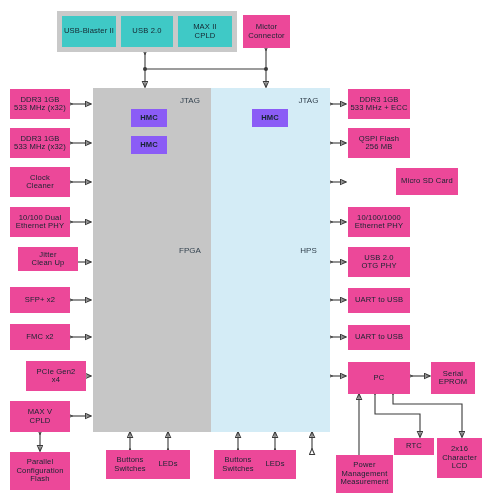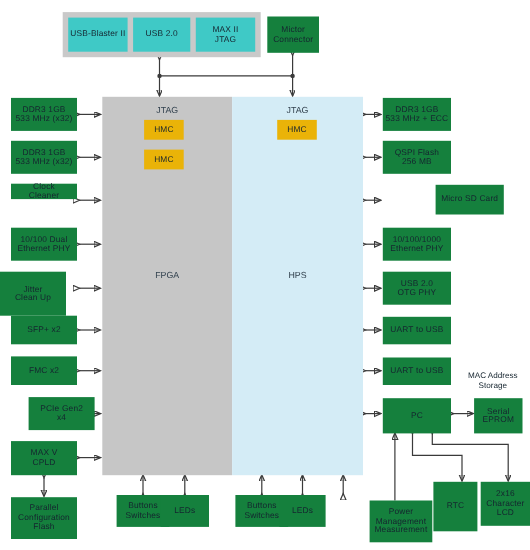--- a/index.html
+++ b/index.html
@@ -12,30 +12,31 @@
 
   
   .blk{
     position:absolute;box-sizing:border-box;
     display:flex;align-items:center;justify-content:center;
     text-align:center;line-height:1.12;
     font-size:7.6px;letter-spacing:.02em;
     white-space:pre-line;
     color:#15242f;
   }
-  .blue{background:#15803d;}
+  .blue{background:#ec4899;}
   .teal{background:#3fc9c6;}
-  .yellow{background:#eab308;}
+  .yellow{background:#8b5cf6;font-weight:bold;}
   .grayband{background:#c9c9c9;}
   .fpga{background:#c6c6c6;}
   .hps{background:#d4ecf6;}
 
   .region-label{
     position:absolute;font-size:8px;color:#33424f;
     text-align:center;
+    padding-left:38px;
   }
   .plain-label{
     position:absolute;font-size:7.4px;color:#15242f;
     text-align:center;line-height:1.15;white-space:pre-line;
   }
 
   svg#wires{position:absolute;left:0;top:0;width:482px;height:500px;overflow:visible;}
   svg#wires line,svg#wires path{stroke:#3a3a3a;stroke-width:1.1;fill:none;}
   .dot{fill:#3a3a3a;}
 </style>
@@ -90,21 +91,21 @@
     <line x1="359" y1="455" x2="359" y2="394" marker-end="url(#ah)"></line>
     <path d="M375,394 L375,414 L420,414 L420,437" marker-start="url(#ah)" marker-end="url(#ah)"></path>
     <path d="M393,394 L393,404 L462,404 L462,437" marker-start="url(#ah)" marker-end="url(#ah)"></path>
   </svg>
 
   <div class="blk grayband" style="left:57px;top:11px;width:180px;height:41px;"></div>
 
   <div class="blk teal" style="left:62px;top:16px;width:54px;height:31px;">USB-Blaster II</div>
   <div class="blk teal" style="left:121px;top:16px;width:52px;height:31px;">USB 2.0</div>
   <div class="blk teal" style="left:178px;top:16px;width:54px;height:31px;">MAX II
-JTAG</div>
+CPLD</div>
 
   <div class="blk blue" style="left:243px;top:15px;width:47px;height:33px;">Mictor
 Connector</div>
 
   <div class="blk fpga" style="left:93px;top:88px;width:118px;height:344px;"></div>
   <div class="blk hps" style="left:211px;top:88px;width:119px;height:344px;"></div>
 
   <div class="region-label" style="left:93px;top:96px;width:118px;">JTAG</div>
   <div class="region-label" style="left:211px;top:96px;width:119px;">JTAG</div>
 
@@ -112,25 +113,25 @@
   <div class="blk yellow" style="left:131px;top:136px;width:36px;height:18px;">HMC</div>
   <div class="blk yellow" style="left:252px;top:109px;width:36px;height:18px;">HMC</div>
 
   <div class="region-label" style="left:93px;top:246px;width:118px;">FPGA</div>
   <div class="region-label" style="left:211px;top:246px;width:119px;">HPS</div>
 
   <div class="blk blue" style="left:10px;top:89px;width:60px;height:30px;">DDR3 1GB
 533 MHz (x32)</div>
   <div class="blk blue" style="left:10px;top:128px;width:60px;height:30px;">DDR3 1GB
 533 MHz (x32)</div>
-  <div class="blk blue" style="left:10px;top:167px;width:60px;height:14px;">Clock
+  <div class="blk blue" style="left:10px;top:167px;width:60px;height:30px;">Clock
 Cleaner</div>
   <div class="blk blue" style="left:10px;top:207px;width:60px;height:30px;">10/100 Dual
 Ethernet PHY</div>
-  <div class="blk blue" style="left:0;top:247px;width:60px;height:40px;">Jitter
+  <div class="blk blue" style="left:18px;top:247px;width:60px;height:24px;">Jitter
 Clean Up</div>
   <div class="blk blue" style="left:10px;top:287px;width:60px;height:26px;">SFP+ x2</div>
   <div class="blk blue" style="left:10px;top:324px;width:60px;height:26px;">FMC x2</div>
   <div class="blk blue" style="left:26px;top:361px;width:60px;height:30px;">PCIe Gen2
 x4</div>
   <div class="blk blue" style="left:10px;top:401px;width:60px;height:31px;">MAX V
 CPLD</div>
 
   <div class="blk blue" style="left:10px;top:452px;width:60px;height:38px;">Parallel
 Configuration
@@ -142,35 +143,33 @@
 256 MB</div>
   <div class="blk blue" style="left:348px;top:168px;width:62px;height:27px;margin-left:48px;">Micro SD Card</div>
   <div class="blk blue" style="left:348px;top:207px;width:62px;height:30px;">10/100/1000
 Ethernet PHY</div>
   <div class="blk blue" style="left:348px;top:247px;width:62px;height:30px;">USB 2.0
 OTG PHY</div>
   <div class="blk blue" style="left:348px;top:288px;width:62px;height:25px;">UART to USB</div>
   <div class="blk blue" style="left:348px;top:325px;width:62px;height:25px;">UART to USB</div>
   <div class="blk blue" style="left:348px;top:362px;width:62px;height:32px;">PC</div>
 
-  <div class="plain-label" style="left:418px;top:338px;width:60px;">MAC Address
-Storage</div>
   <div class="blk blue" style="left:431px;top:362px;width:44px;height:32px;">Serial
 EPROM</div>
 
   <div class="blk blue" style="left:106px;top:450px;width:48px;height:29px;">Buttons
 Switches</div>
   <div class="blk blue" style="left:146px;top:450px;width:44px;height:29px;">LEDs</div>
 
   <div class="blk blue" style="left:214px;top:450px;width:48px;height:29px;">Buttons
 Switches</div>
   <div class="blk blue" style="left:254px;top:450px;width:42px;height:29px;">LEDs</div>
 
   <div class="blk blue" style="left:336px;top:455px;width:57px;height:38px;">Power
 Management
 Measurement</div>
 
-  <div class="blk blue" style="left:394px;top:438px;width:40px;height:45px;">RTC</div>
+  <div class="blk blue" style="left:394px;top:438px;width:40px;height:17px;">RTC</div>
   <div class="blk blue" style="left:437px;top:438px;width:45px;height:40px;">2x16
 Character
 LCD</div>
 
 </div>
 
 </body></html>

